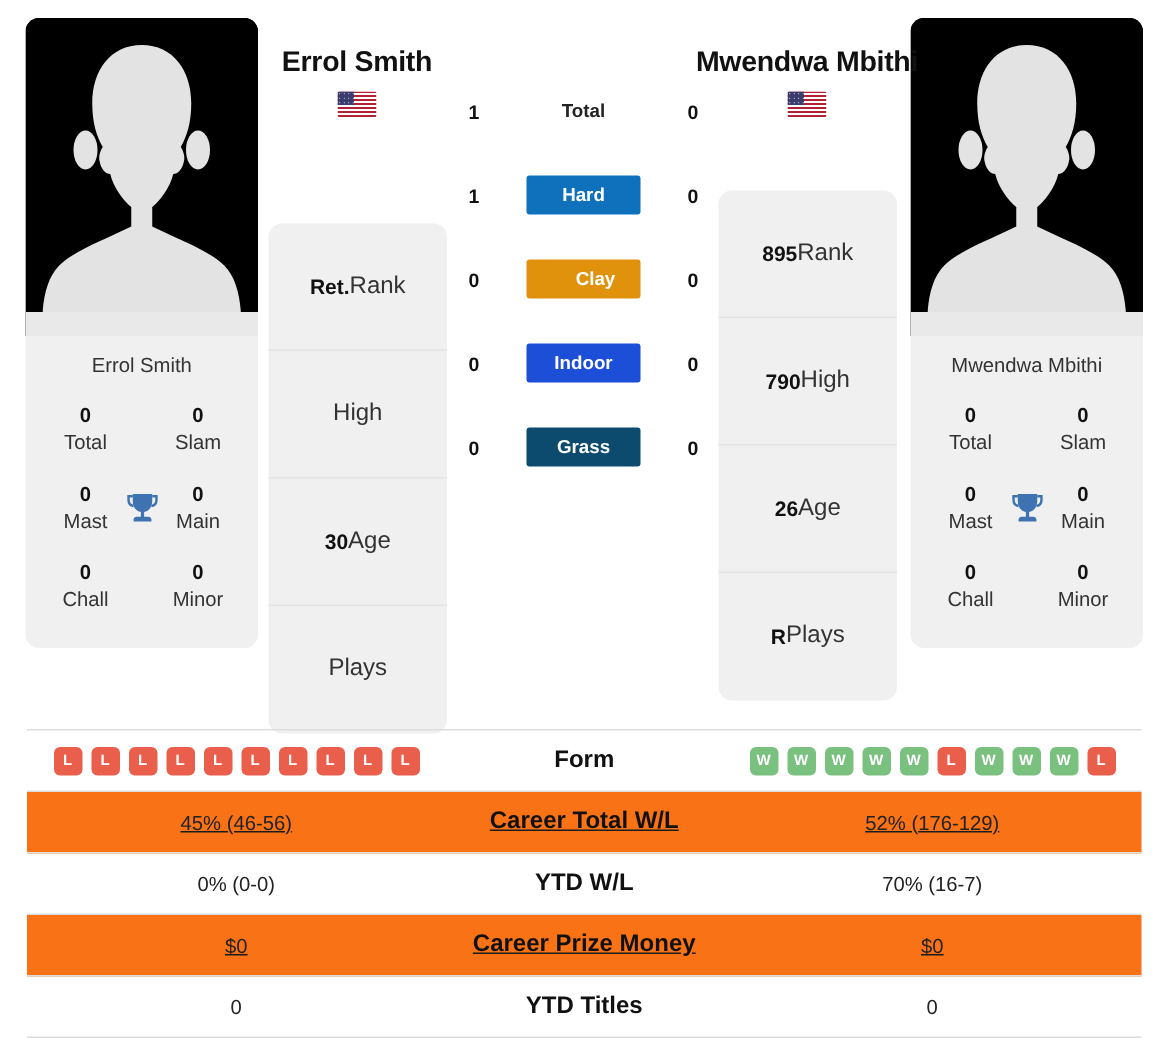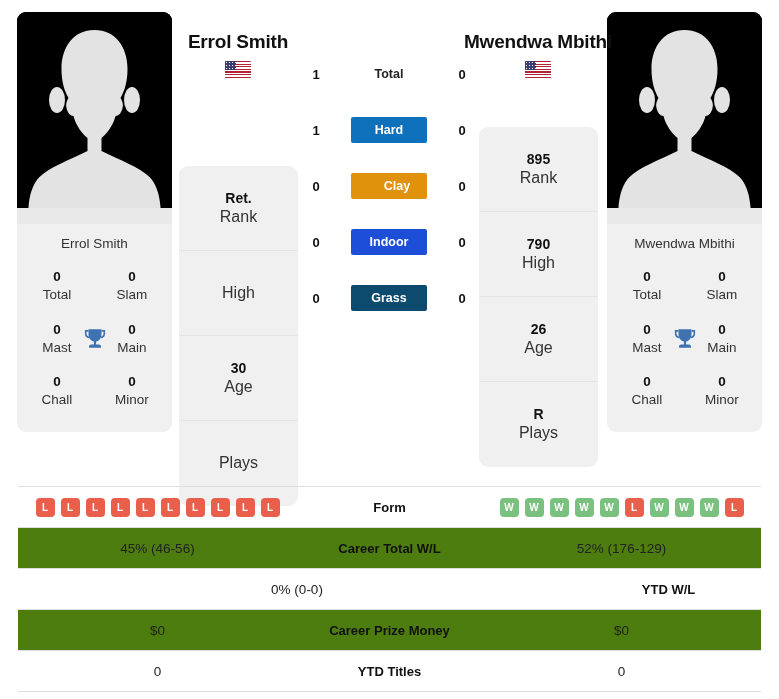--- a/index.html
+++ b/index.html
@@ -128,26 +128,26 @@
   }
 
   
   .stat-strip {
     position: absolute;
     width: 119px;
     background: #f0f0f0;
     border-radius: 9px;
     overflow: hidden;
   }
-  .stat-strip.left  { left: 179px; top: 166px; }
+  .stat-strip.left  { left: 179px; top: 149px; }
   .stat-strip.right { left: 479px; top: 127px; }
   .stat-strip .cell {
     height: 85px;
     display: flex;
-    flex-direction: column;
+    flex-direction: row;
     align-items: center;
     justify-content: center;
     line-height: 1.3;
     border-bottom: 1px solid #e4e4e4;
   }
   .stat-strip .cell:last-child { border-bottom: none; }
   .stat-strip .cell .v {
     font-size: 14px;
     font-weight: bold;
     color: #111;
@@ -206,32 +206,32 @@
     top: 486px;
     width: 743px;
     border-top: 1px solid #dddddd;
   }
   .srow {
     display: flex;
     align-items: center;
     min-height: 41px;
     border-bottom: 1px solid #dddddd;
   }
-  .srow.alt { background: #4d7c0f; }
+  .srow.alt { background: #f97316; text-decoration: underline; }
   .srow .side {
     flex: 1 1 0;
     text-align: center;
     font-size: 13.5px;
     color: #222;
     padding: 6px 4px;
   }
   .srow .mid {
     flex: 0 0 185px;
     text-align: center;
-    font-size: 13px;
+    font-size: 16px;
     font-weight: bold;
     color: #111;
     padding: 6px 4px;
   }
   .form-list {
     display: flex;
     justify-content: center;
     gap: 6px;
     flex-wrap: nowrap;
   }
@@ -473,20 +473,21 @@
         </div>
       </div>
       <div class="srow alt">
         <div class="side">45% (46-56)</div>
         <div class="mid">Career Total W/L</div>
         <div class="side">52% (176-129)</div>
       </div>
       <div class="srow">
         <div class="side">0% (0-0)</div>
         <div class="mid">YTD W/L</div>
+        <div class="side">70% (16-7)</div>
       </div>
       <div class="srow alt">
         <div class="side">$0</div>
         <div class="mid">Career Prize Money</div>
         <div class="side">$0</div>
       </div>
       <div class="srow">
         <div class="side">0</div>
         <div class="mid">YTD Titles</div>
         <div class="side">0</div>

